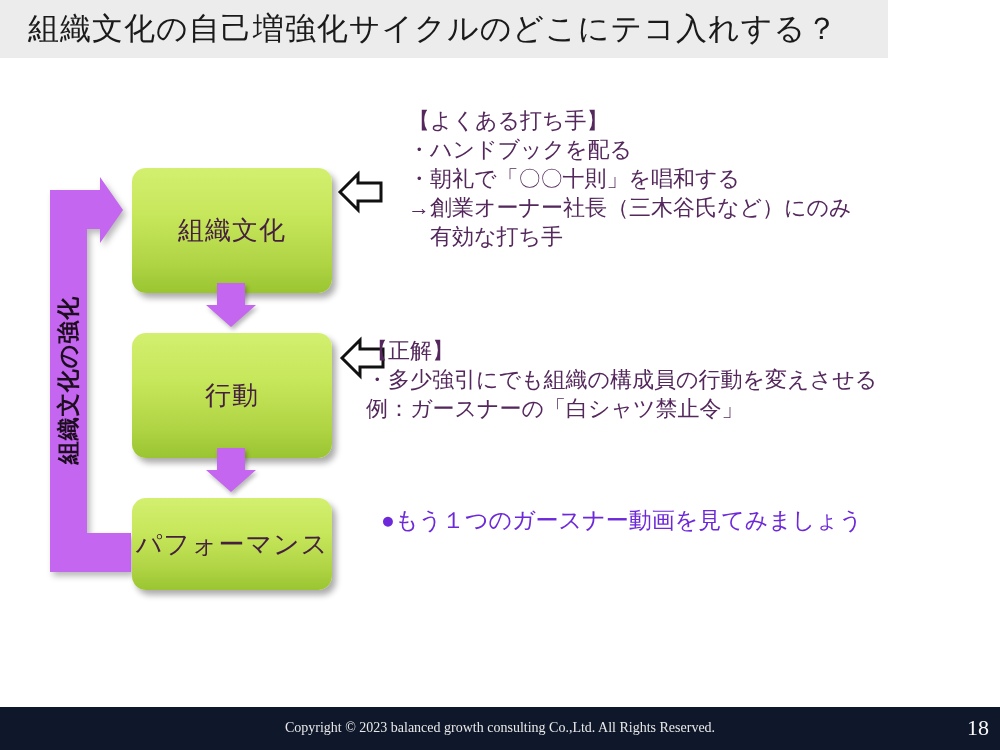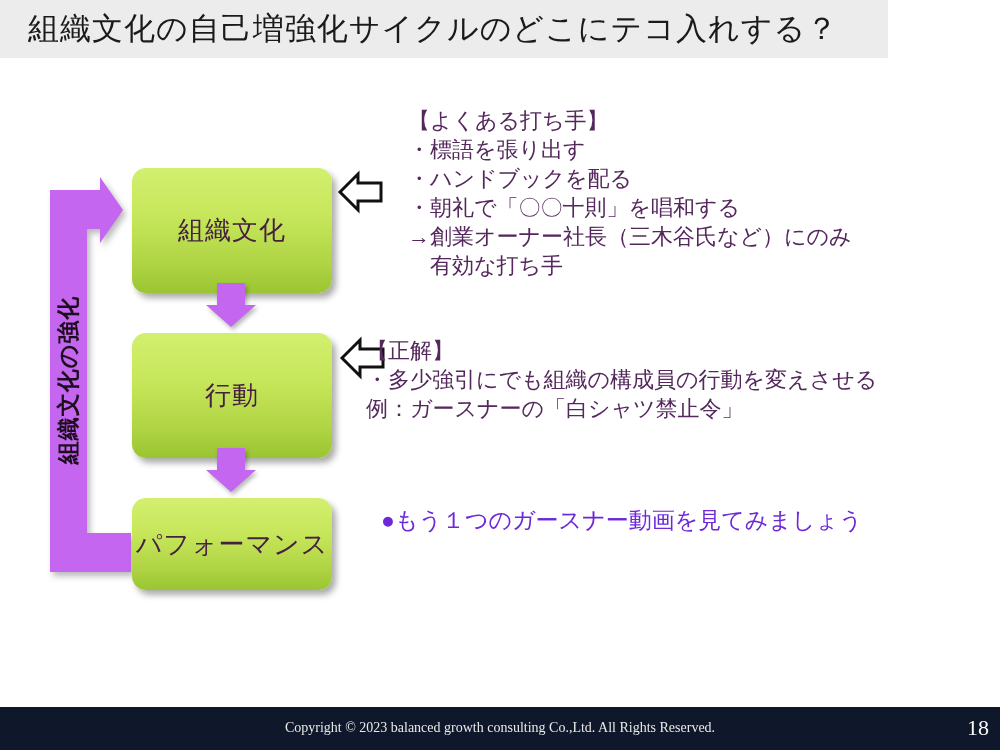--- a/index.html
+++ b/index.html
@@ -145,21 +145,20 @@
   <svg class="hollow-arrow-svg" id="hollow-arrow-1" viewBox="0 0 48 48">
     <polygon points="3,23 21,5 21,14 44,14 44,32 21,32 21,41" fill="#ffffff" stroke="#111111" stroke-width="3" stroke-linejoin="miter"></polygon>
   </svg>
   <svg class="hollow-arrow-svg" id="hollow-arrow-2" viewBox="0 0 48 48">
     <polygon points="3,23 21,5 21,14 44,14 44,32 21,32 21,41" fill="#ffffff" stroke="#111111" stroke-width="3" stroke-linejoin="miter"></polygon>
   </svg>
 </div>
 
 <div class="textblock" id="block-common">
   <div>【よくある打ち手】</div>
-  <div>・標語を張り出す</div>
   <div>・ハンドブックを配る</div>
   <div>・朝礼で「〇〇十則」を唱和する</div>
   <div>→創業オーナー社長（三木谷氏など）にのみ</div>
   <div>　有効な打ち手</div>
 </div>
 
 <div class="textblock" id="block-correct">
   <div>【正解】</div>
   <div>・多少強引にでも組織の構成員の行動を変えさせる</div>
   <div>例：ガースナーの「白シャツ禁止令」</div>

